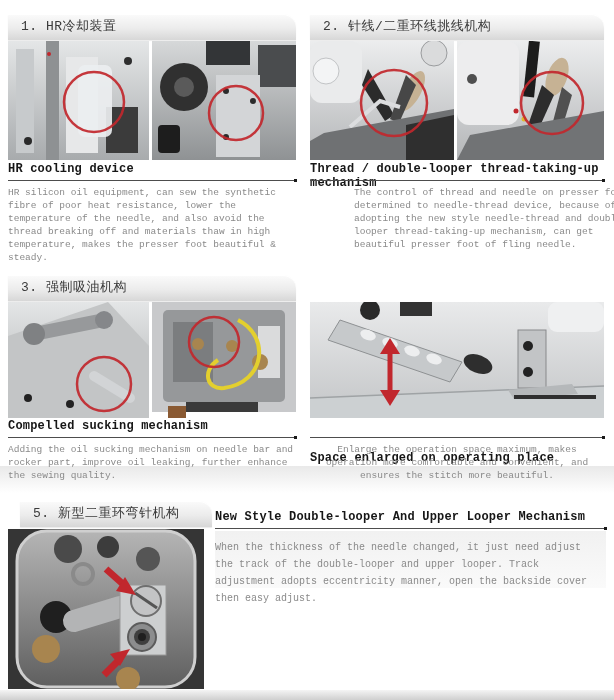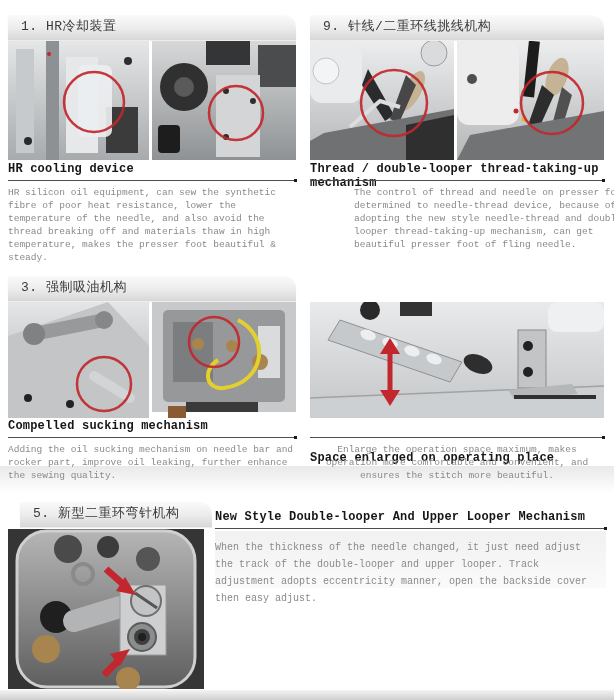--- a/index.html
+++ b/index.html
@@ -101,21 +101,21 @@
       <circle cx="218" cy="96" r="3" fill="#2c2c2c"></circle>
       <circle cx="245" cy="60" r="3" fill="#2c2c2c"></circle>
       <circle cx="228" cy="72" r="27" class="red-circ"></circle>
     </svg>
   </div>
   <div class="heading h1p">HR cooling device</div>
   <div class="rule r1"></div>
   <div class="body b1">HR silicon oil equipment, can sew the synthetic fibre of poor heat resistance, lower the temperature of the needle, and also avoid the thread breaking off and materials thaw in high temperature, makes the presser foot beautiful &amp; steady.</div>
 
   <div class="titlebar tb2">
-    <span class="tb-text">9. 针线/二重环线挑线机构</span>
+    <span class="tb-text">2. 针线/二重环线挑线机构</span>
   </div>
   <div class="photo ph2">
     <svg width="294" height="119" viewBox="0 0 294 119">
       <rect x="0" y="0" width="144" height="119" fill="url(#gPanel)"></rect>
       <rect x="0" y="0" width="52" height="62" rx="12" fill="#eaebec"></rect>
       <circle cx="16" cy="30" r="13" fill="#f3f4f5" stroke="#c2c4c6"></circle>
       <circle cx="124" cy="12" r="13" fill="#dadbdc" stroke="#9a9c9e"></circle>
       <ellipse cx="102" cy="50" rx="9" ry="22" transform="rotate(28 102 50)" fill="#c6b294"></ellipse>
       <polygon points="58,28 84,74 75,80 52,44" fill="#2b2b2b"></polygon>
       <polygon points="96,34 80,78 89,82 106,44" fill="#474747"></polygon>

